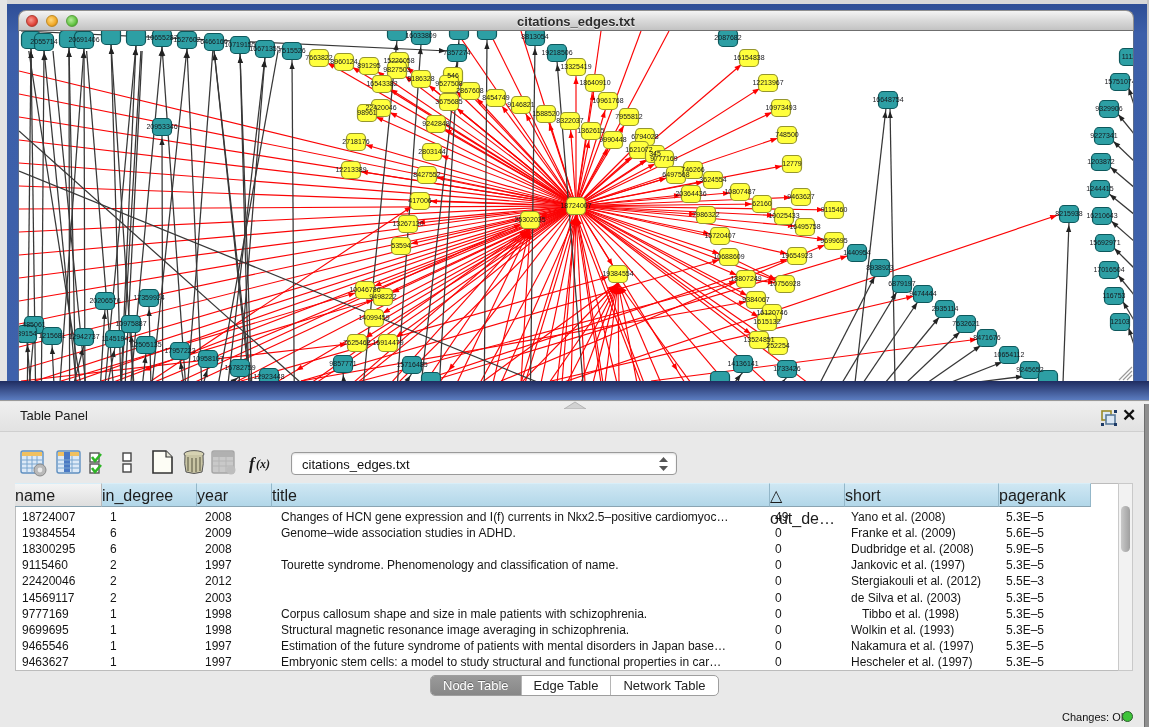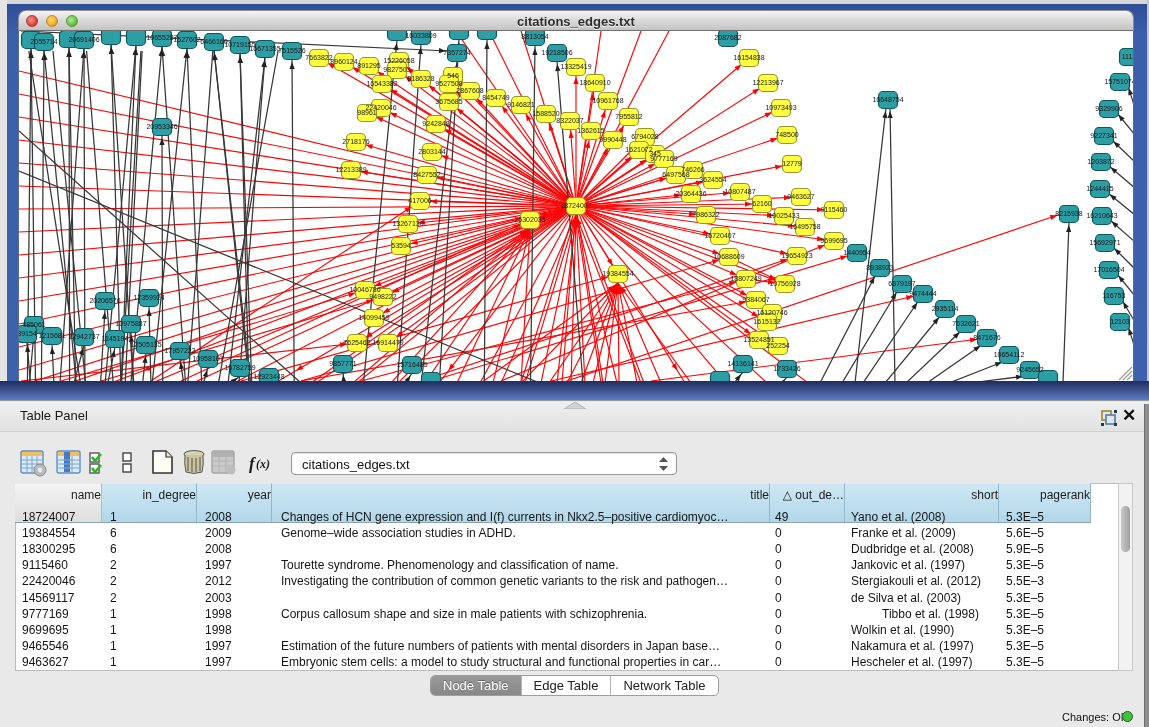--- a/index.html
+++ b/index.html
@@ -13,21 +13,21 @@
 #title{width:1116px;top:4px;text-align:center;font-size:13px;font-weight:bold;color:#2e2e2e;text-shadow:0 1px 0 #f5f5f5}
 .tl{top:5px;width:12px;height:12px;border-radius:50%}
 #canvas{left:0;top:21px;width:1116px;height:350px;background:#fff;overflow:hidden;border-left:1px solid #5a6b8c;border-right:1px solid #5a6b8c}
 #panel{left:0;top:400px;width:1149px;height:327px;background:#e9e9e9;border-top:1px solid #9a9a9a}
 #phead{left:0;top:1px;width:1149px;height:30px;background:linear-gradient(#efefef,#e2e2e2);border-bottom:1px solid #cfcfcf}
 #ptitle{left:20px;top:7px;font-size:13px;color:#1a1a1a}
 #pclose{left:1122px;top:4px;font-size:17px;font-weight:bold;color:#111}
 #combo{left:291px;top:51px;width:386px;height:23px;background:#fff;border:1px solid #9a9a9a;border-radius:4px;box-shadow:inset 0 1px 2px #00000022}
 #combo span{position:absolute;left:10px;top:4px;font-size:13px;color:#111}
 #thead{left:15px;top:82px;width:1076px;height:24px}
-.hc{position:absolute;top:0;height:40px;background:linear-gradient(#cfe7f3,#b2d7e9);border-right:1px solid #93b7c9;border-top:1px solid #d8eef8;border-bottom:1px solid #8aa4b2;text-align:right;font-size:12px;color:#1c1c1c;line-height:23px}
+.hc{position:absolute;top:0;height:24px;background:linear-gradient(#cfe7f3,#b2d7e9);border-right:1px solid #93b7c9;border-top:1px solid #d8eef8;border-bottom:1px solid #8aa4b2;text-align:left;font-size:16px;color:#1c1c1c;line-height:23px}
 .trow{position:absolute;left:0;width:1118px;height:17px;font-size:12px;color:#151515}
 .trow span{position:absolute;top:1px;white-space:nowrap}
 #vsb{left:1118px;top:82px;width:15px;height:188px;background:#f2f2f2;border:1px solid #c9c9c9}
 #vthumb{left:2px;top:22px;width:9px;height:46px;background:linear-gradient(to right,#c9c9c9,#9f9f9f);border-radius:5px}
 #tabs{left:430px;top:274px;height:21px;border:1px solid #9e9e9e;border-radius:5px;overflow:hidden;background:#fff}
 .tab{float:left;height:21px;line-height:20px;font-size:13px;padding:0 12px;color:#222;border-right:1px solid #b5b5b5}
 #tab1{background:linear-gradient(#9a9a9a,#858585);color:#fff;text-shadow:0 -1px 0 #666}
 #mem{left:1062px;top:310px;font-size:11px;color:#111}
 #memdot{left:1122px;top:310px;width:11px;height:11px;border-radius:50%;background:#3ec43a;border:1.5px solid #2c5d2c}
 #rstrip{left:1144px;top:3px;width:5px;height:324px;background:#8f8f8f;border-left:1px solid #6e6e6e}
@@ -832,55 +832,55 @@
       <span style="left:205px">1997</span>
       <span style="left:281px">Tourette syndrome. Phenomenology and classification of name.</span>
       <span style="left:775px">0</span>
       <span style="left:851px">Jankovic et al. (1997)</span>
       <span style="left:1006px">5.3E–5</span>
     </div>
 <div class="trow" style="top:172.3px">
       <span style="left:22px">22420046</span>
       <span style="left:110px">2</span>
       <span style="left:205px">2012</span>
-      <span style="left:281px">Investigating the contribution of common genetic variants to the risk and pathogen…</span>
       <span style="left:775px">0</span>
       <span style="left:851px">Stergiakouli et al. (2012)</span>
       <span style="left:1006px">5.5E–3</span>
     </div>
 <div class="trow" style="top:188.5px">
       <span style="left:22px">14569117</span>
       <span style="left:110px">2</span>
       <span style="left:205px">2003</span>
       <span style="left:775px">0</span>
       <span style="left:851px">de Silva et al. (2003)</span>
       <span style="left:1006px">5.3E–5</span>
     </div>
 <div class="trow" style="top:204.7px">
       <span style="left:22px">9777169</span>
       <span style="left:110px">1</span>
       <span style="left:205px">1998</span>
       <span style="left:281px">Corpus callosum shape and size in male patients with schizophrenia.</span>
       <span style="left:775px">0</span>
-      <span style="left:882px">Tibbo et al. (1998)</span>
+      <span style="left:862px">Tibbo et al. (1998)</span>
       <span style="left:1006px">5.3E–5</span>
     </div>
 <div class="trow" style="top:220.9px">
       <span style="left:22px">9699695</span>
       <span style="left:110px">1</span>
       <span style="left:205px">1998</span>
+      <span style="left:281px">Structural magnetic resonance image averaging in schizophrenia.</span>
       <span style="left:775px">0</span>
-      <span style="left:851px">Wolkin et al. (1990)</span>
+      <span style="left:851px">Wolkin et al. (1993)</span>
       <span style="left:1006px">5.3E–5</span>
     </div>
 <div class="trow" style="top:237.1px">
       <span style="left:22px">9465546</span>
       <span style="left:110px">1</span>
       <span style="left:205px">1997</span>
-      <span style="left:281px">Estimation of the future numbers of patients with mental disorders in Japan base…</span>
+      <span style="left:281px">Estimation of the future syndrome of patients with mental disorders in Japan base…</span>
       <span style="left:775px">0</span>
       <span style="left:851px">Nakamura et al. (1997)</span>
       <span style="left:1006px">5.3E–5</span>
     </div>
 <div class="trow" style="top:253.3px">
       <span style="left:22px">9463627</span>
       <span style="left:110px">1</span>
       <span style="left:205px">1997</span>
       <span style="left:281px">Embryonic stem cells: a model to study structural and functional properties in car…</span>
       <span style="left:775px">0</span>

